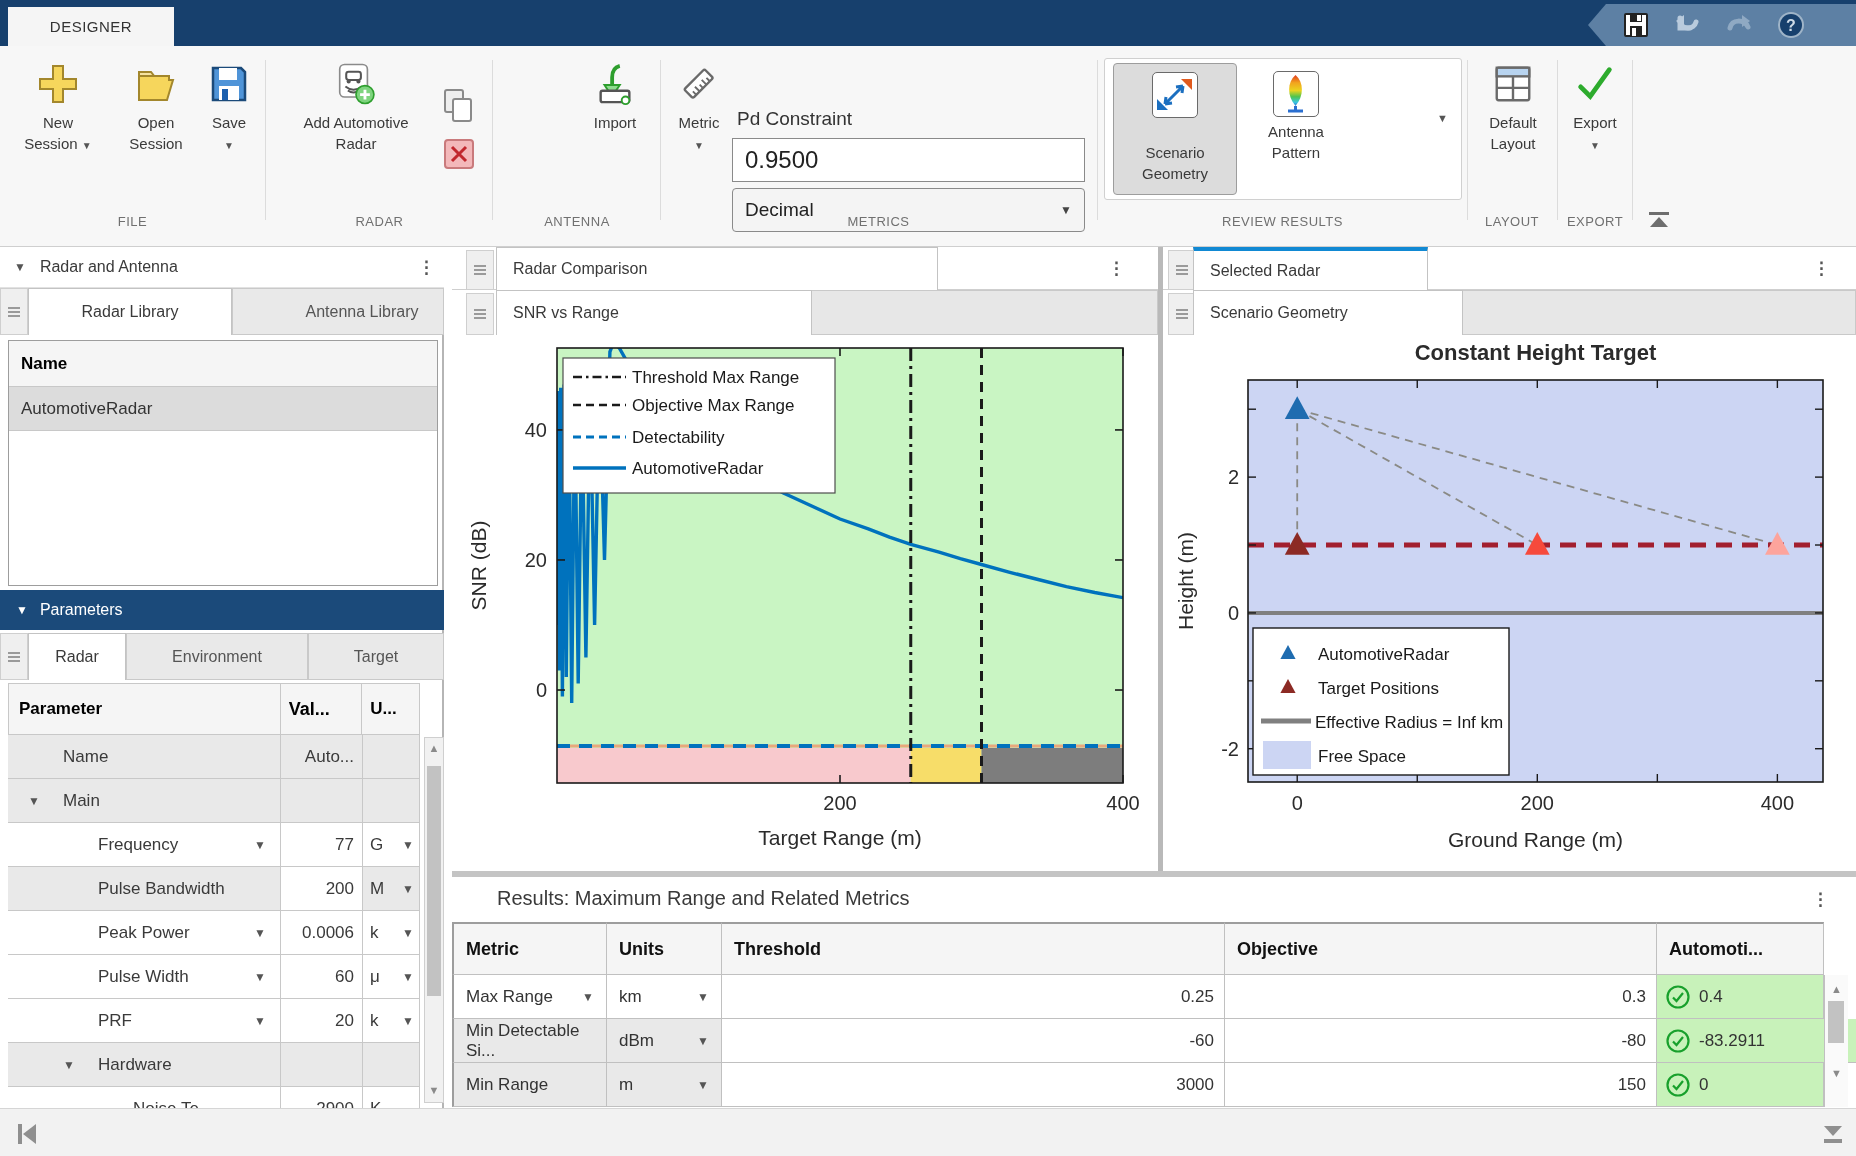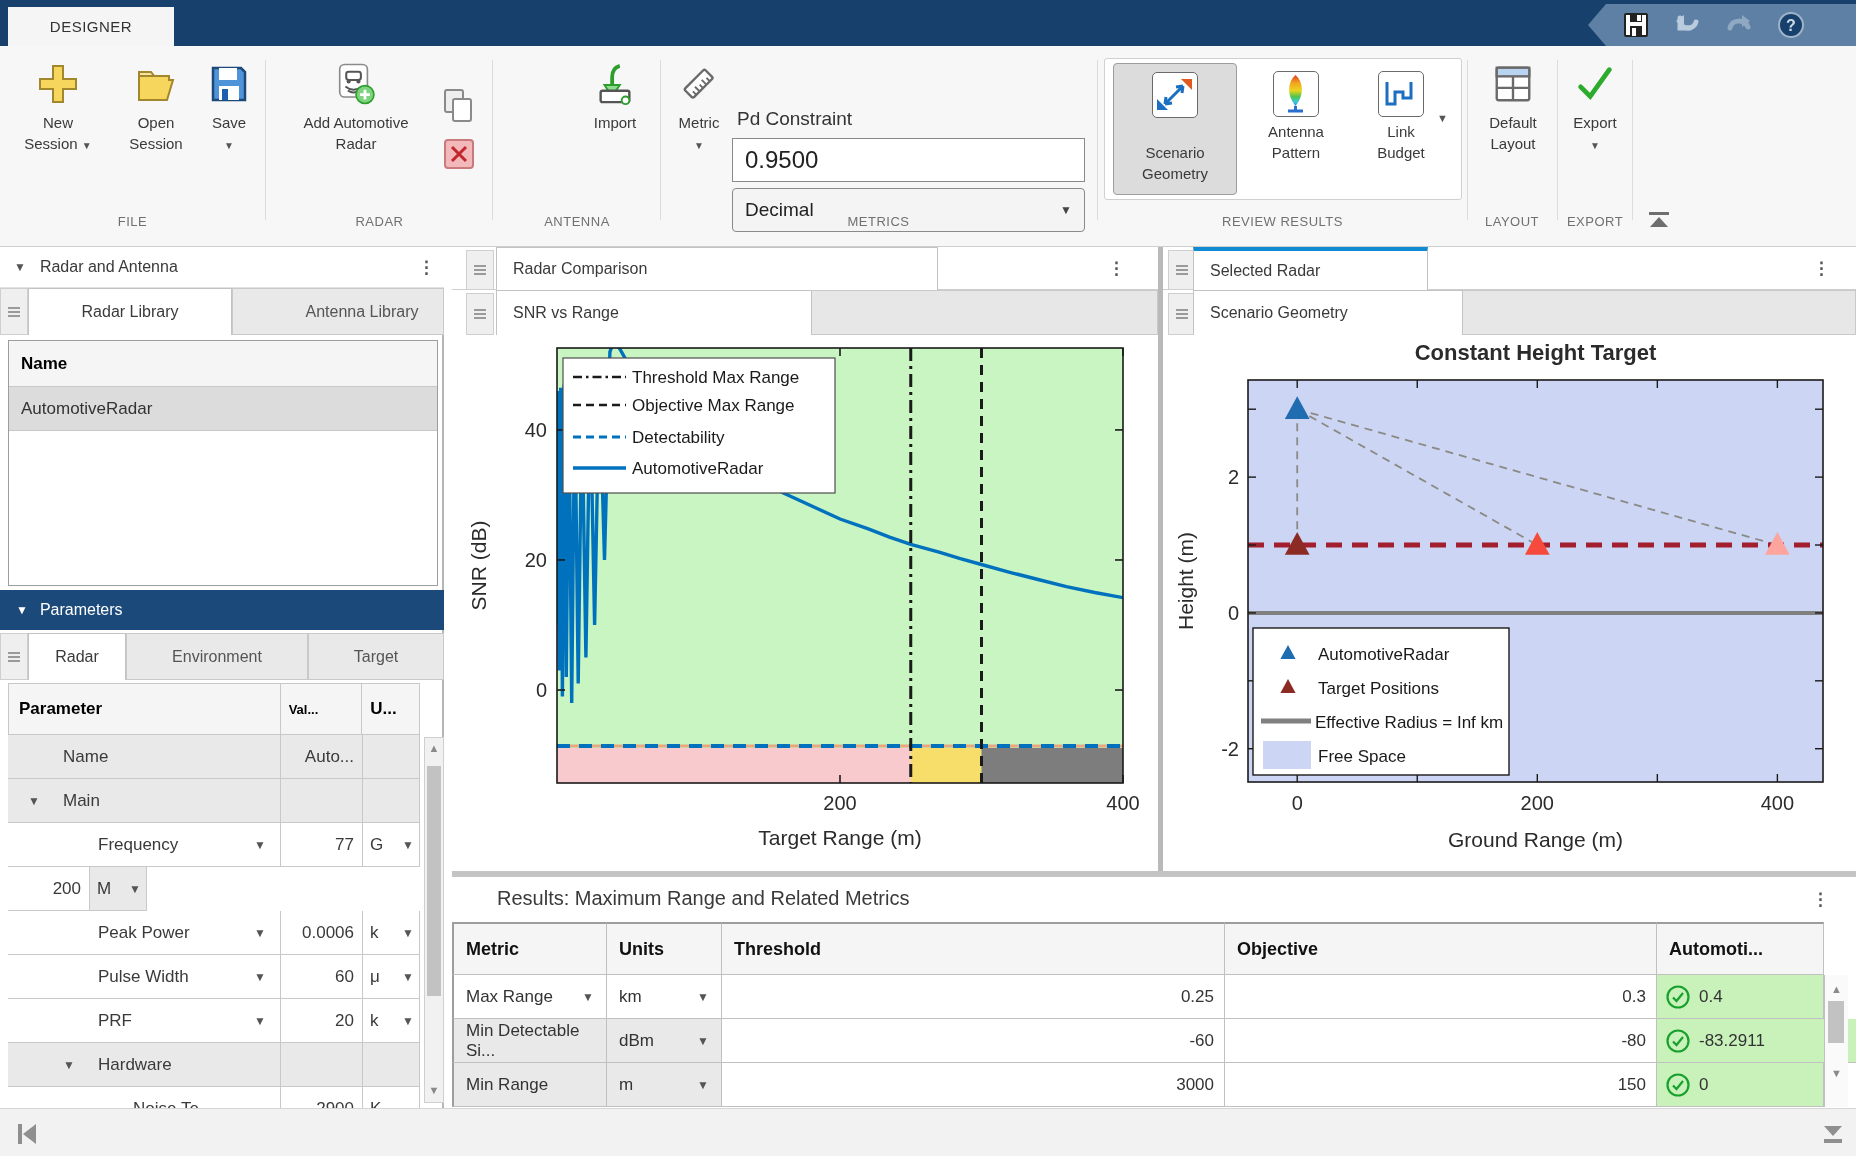--- a/index.html
+++ b/index.html
@@ -193,29 +193,20 @@
                   <stop offset="1" stop-color="#2a6fd0"></stop>
                 </linearGradient>
               </defs>
               <path d="M21.5 3 C 30 10, 30 24, 21.5 34 C 13 24, 13 10, 21.5 3 Z" fill="url(#rb)"></path>
               <path d="M21.5 34 v5 M14 39 h15" stroke="#2a6fd0" stroke-width="3"></path>
             </svg>
         </div>
         <div class="lbl"><span class="pre" style="white-space: pre-line;">Antenna
 Pattern</span></div>
       </div>
-      <div class="gbtn" style="left:250px; width:92px;">
-        <div class="icon-box">
-          <svg width="43" height="43" viewBox="0 0 43 43">
-              <path d="M8 10 v22 h8 v-12 h8 v6 h8 v-16" fill="none" stroke="#1b6fc0" stroke-width="3"></path>
-            </svg>
-        </div>
-        <div class="lbl"><span class="pre" style="white-space: pre-line;">Link
-Budget</span></div>
-      </div>
     </div>
     <div class="abs" style="left:1437px; top:66px; font-size:11px; color:#555;">▼</div>
     <div class="gsep" style="left:1467px;"></div>
 
     <div class="rbtn" style="left:1472px; top:16px; width:82px;">
       <svg class="icon32" width="46" height="46" viewBox="0 0 46 46">
         <rect x="6" y="6" width="34" height="34" rx="2" fill="#fff" stroke="#6a6a6a" stroke-width="2.5"></rect>
         <rect x="6" y="6" width="34" height="9" fill="#b8d4f0" stroke="#6a6a6a" stroke-width="2.5"></rect>
         <path d="M23 15 v25 M6 27 h34" stroke="#6a6a6a" stroke-width="2.5"></path>
       </svg>
@@ -282,21 +273,21 @@
       </div>
     <div class="tab inactive" style="left:126px; top:386px; width:182px; height:47px; justify-content:center;">
         <span>Environment</span>
       </div>
     <div class="tab inactive" style="left:308px; top:386px; width:136px; height:47px; justify-content:center;">
         <span>Target</span>
       </div>
 
     <div class="abs" style="left:8px; top:436px; width:412px; height:52px; background:#f5f5f5; border:1px solid #c8c8c8; display:flex;">
       <div style="width:273px; border-right:1px solid #c8c8c8; display:flex; align-items:center; padding-left:10px; font-size:17px; font-weight:bold;">Parameter</div>
-      <div style="width:82px; border-right:1px solid #c8c8c8; display:flex; align-items:center; padding-left:8px; font-size:13px; font-weight:bold;">Val...</div>
+      <div style="width:82px; border-right:1px solid #c8c8c8; display:flex; align-items:center; padding-left:8px; font-size:18px; font-weight:bold;">Val...</div>
       <div style="width:57px; display:flex; align-items:center; padding-left:8px; font-size:17px; font-weight:bold;">U...</div>
     </div>
     <div id="param-rows">
         <div class="prow" style="top: 488px;">
           <div class="pc1" style="background:#e9e9e9">
             <span class="ptext" style="margin-left:55px;">Name</span>
           </div>
           <div class="pc2" style="background:#e9e9e9">
             <span class="ptext">Auto...</span>
           </div>
@@ -323,20 +314,23 @@
           </div>
           <div class="pc2" style="background:#fff">
             <span class="ptext">77</span>
           </div>
           <div class="pc3" style="background:#fff">
             <span class="ptext">G</span>
             <span class="chev" style="position:absolute; right:5px;">▼</span>
           </div>
         </div>
         <div class="prow" style="top: 620px;">
+          <div class="pc1" style="background:#e9e9e9">
+            <span class="ptext" style="margin-left:90px;">Pulse Bandwidth</span>
+          </div>
           <div class="pc2" style="background:#fff">
             <span class="ptext">200</span>
           </div>
           <div class="pc3" style="background:#e9e9e9">
             <span class="ptext">M</span>
             <span class="chev" style="position:absolute; right:5px;">▼</span>
           </div>
         </div>
         <div class="prow" style="top: 664px;">
           <div class="pc1" style="background:#fff">

